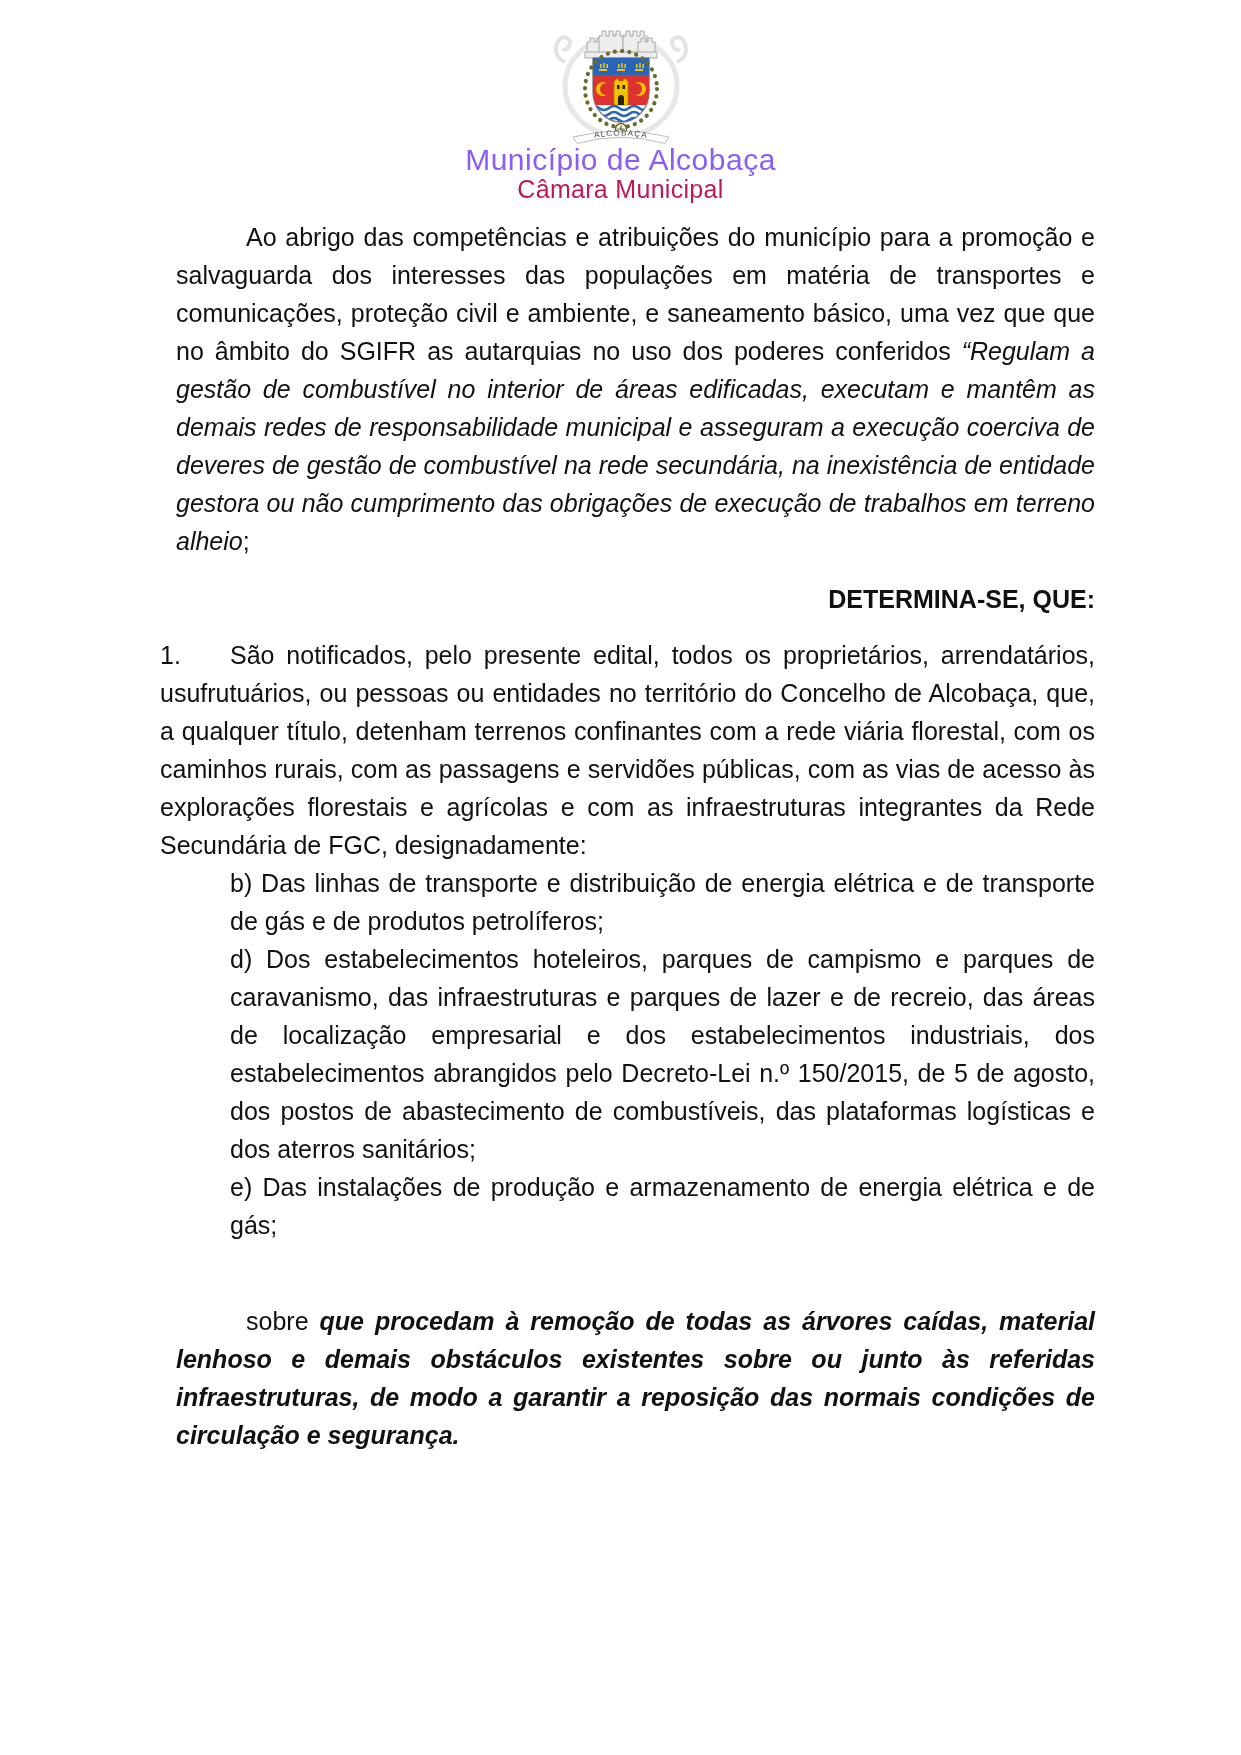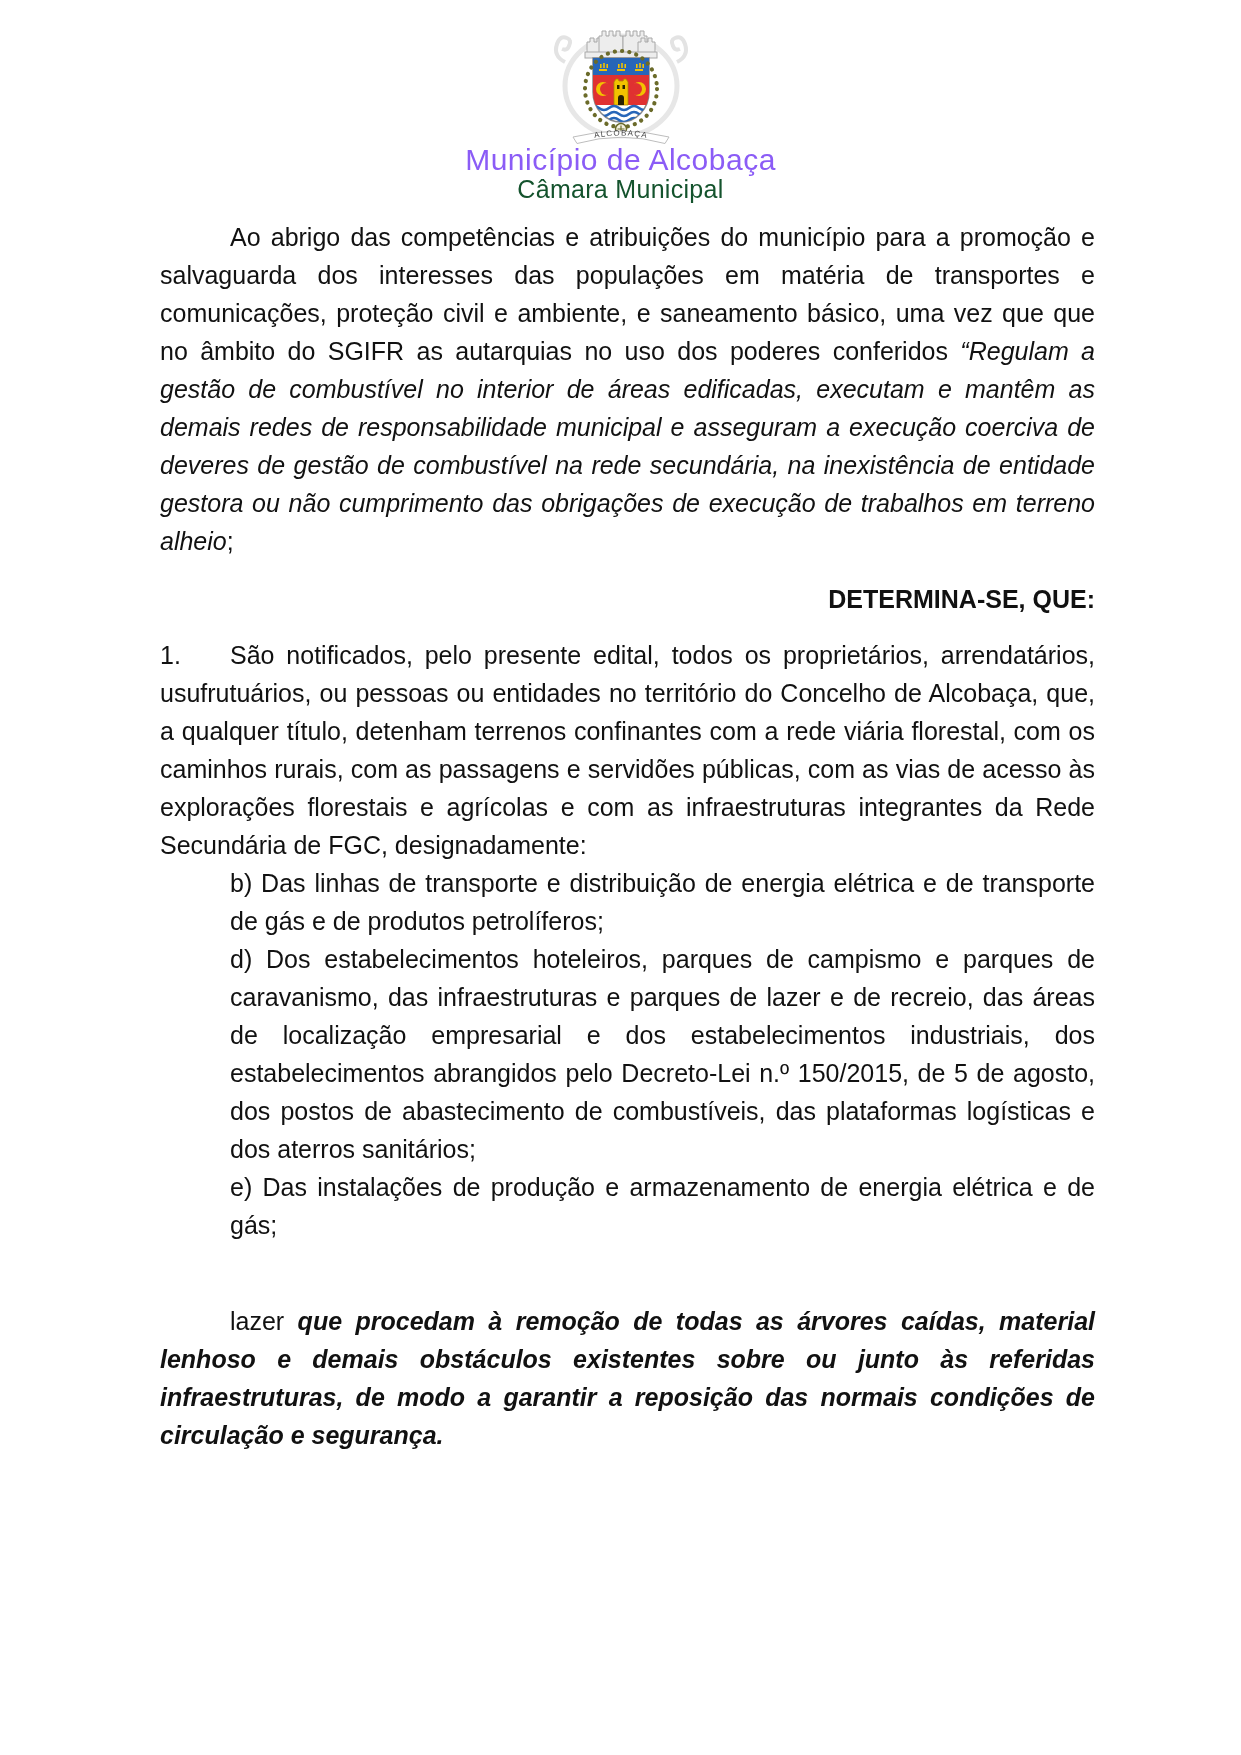--- a/index.html
+++ b/index.html
@@ -22,31 +22,31 @@
   .logo-wrap { line-height: 0; }
   .muni-name {
     font-size: 30px;
     line-height: 32px;
     color: #8b5cf6;
     letter-spacing: 0.5px;
   }
   .dept-name {
     font-size: 25px;
     line-height: 26px;
-    color: #14532d;
+    color: #be185d;
     letter-spacing: 0.3px;
   }
   .content {
     margin: 16px 146px 0 160px;
     font-size: 25px;
     line-height: 38px;
     text-align: justify;
   }
   .para { margin: 0 0 15px 0; }
-  .indent { text-indent: 70px; }
+  .indent { text-indent: 70px; margin-left: 16px; }
   .em-italic { font-style: italic; }
   .heading {
     text-align: right;
     font-weight: bold;
     margin: 20px 0 18px 0;
   }
   .numbered { margin: 0; }
   .num-label {
     display: inline-block;
     width: 70px;
@@ -153,16 +153,16 @@
     <p class="para numbered"><span class="num-label">1.</span><span>São notificados, pelo presente edital, todos os proprietários, arrendatários, usufrutuários, ou pessoas ou entidades no território do Concelho de Alcobaça, que, a qualquer título, detenham terrenos confinantes com a rede viária florestal, com os caminhos rurais, com as passagens e servidões públicas, com as vias de acesso às explorações florestais e agrícolas e com as infraestruturas integrantes da Rede Secundária de FGC, designadamente:</span></p>
 
 
     <p class="para subitem"><span>b)</span> <span>Das linhas de transporte e distribuição de energia elétrica e de transporte de gás e de produtos petrolíferos;</span></p>
 
 
     <p class="para subitem"><span>d)</span> <span>Dos estabelecimentos hoteleiros, parques de campismo e parques de caravanismo, das infraestruturas e parques de lazer e de recreio, das áreas de localização empresarial e dos estabelecimentos industriais, dos estabelecimentos abrangidos pelo Decreto-Lei n.º 150/2015, de 5 de agosto, dos postos de abastecimento de combustíveis, das plataformas logísticas e dos aterros sanitários;</span></p>
 
     <p class="para subitem"><span>e)</span> <span>Das instalações de produção e armazenamento de energia elétrica e de gás;</span></p>
 
-    <p class="para indent closing"><span>lazer </span><span class="emph">que procedam à remoção de todas as árvores caídas, material lenhoso e demais obstáculos existentes sobre ou junto às referidas infraestruturas, de modo a garantir a reposição das normais condições de circulação e segurança.</span></p>
+    <p class="para indent closing"><span>sobre </span><span class="emph">que procedam à remoção de todas as árvores caídas, material lenhoso e demais obstáculos existentes sobre ou junto às referidas infraestruturas, de modo a garantir a reposição das normais condições de circulação e segurança.</span></p>
 
   </div>
 </div>
 
 </body></html>

